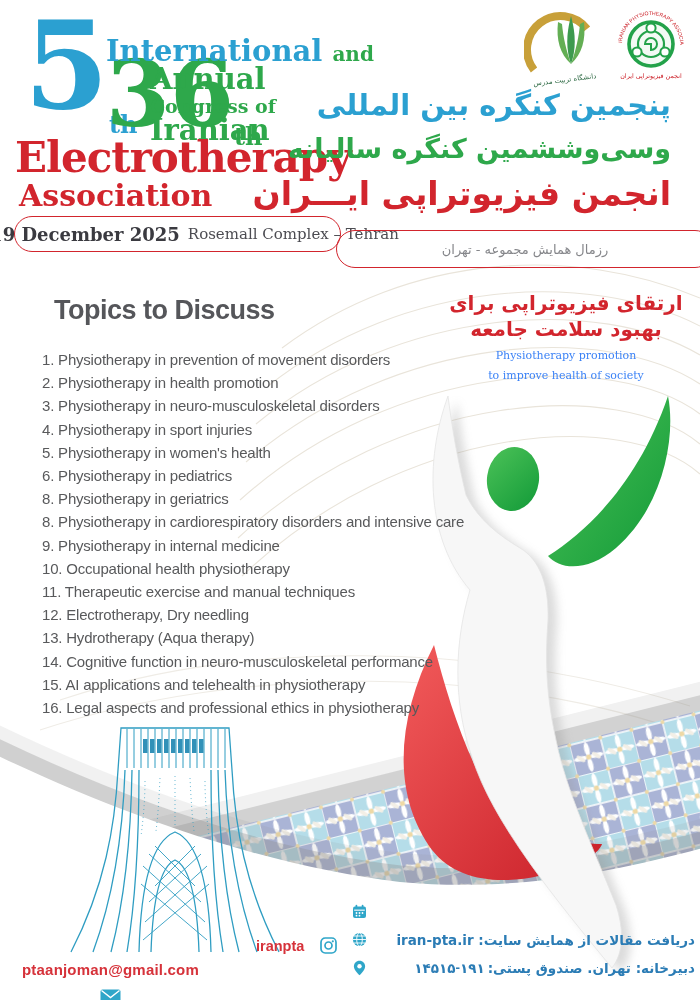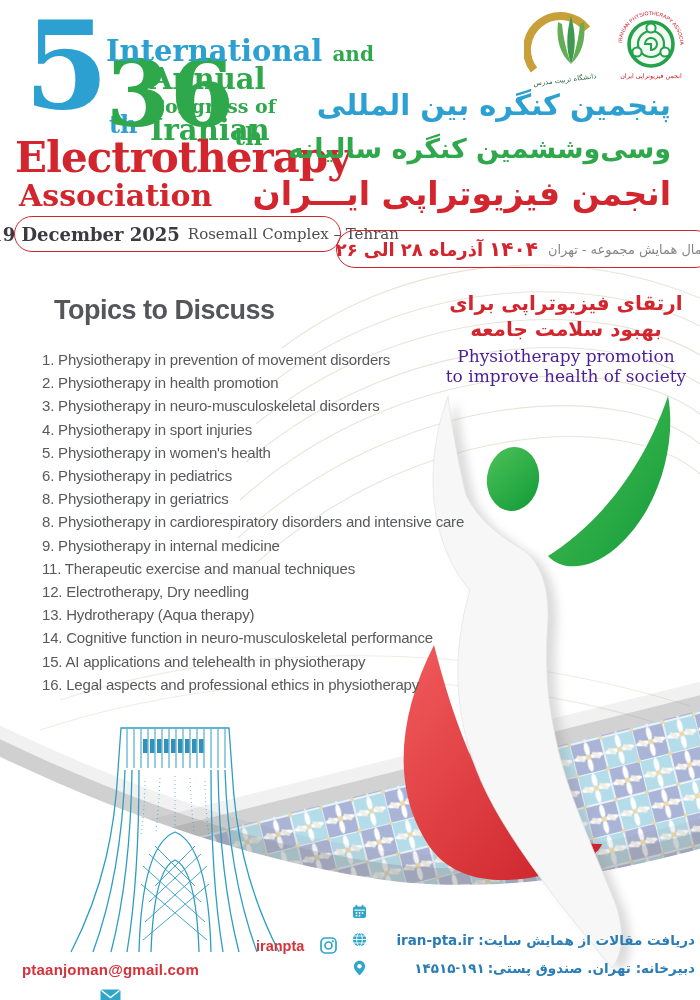--- a/index.html
+++ b/index.html
@@ -28,21 +28,21 @@
   .fa-l1{right:8px;top:88px;font-size:29px;font-weight:bold;color:#2ba0d1;}
   .fa-l2{right:8px;top:133px;font-size:27px;font-weight:bold;color:#2ea84b;}
   .fa-l3{right:8px;top:174px;font-size:33px;font-weight:bold;color:#d2252d;}
   .oval-fa{left:336px;top:230px;width:356px;height:36px;padding:0 10px;justify-content:center;gap:10px;}
   .oval-fa .dt{display:flex;gap:6px;align-items:baseline;color:#d2252d;font-weight:bold;font-size:18px;}
   .oval-fa .dt .yr{font-size:20px;}
   .oval-fa .vn{display:flex;gap:4px;color:#85868a;font-size:13px;}
   
   .slogan{left:440px;top:290px;width:252px;text-align:center;}
   .slogan .f{font-size:20px;line-height:26px;font-weight:bold;color:#d2252d;}
-  .slogan .e{font-size:17px;line-height:20px;color:#4c1d95;margin-top:4px;}
+  .slogan .e{font-size:11px;line-height:20px;color:#3b82f6;margin-top:4px;}
   
   .t-head{left:54px;top:295px;font-size:27px;font-weight:bold;color:#55565a;letter-spacing:-0.5px;}
   .t-list{left:42px;top:348px;width:460px;}
   .topic{font-size:15px;line-height:23.2px;color:#58595b;letter-spacing:-0.2px;white-space:nowrap;}
   
   .info-col{left:352px;top:900px;width:343px;}
   .info-row{display:flex;align-items:center;height:23px;margin-bottom:5px;}
   .info-row .txt{margin-left:auto;color:#2b7cb5;font-weight:bold;font-size:13.5px;white-space:nowrap;}
   .tok{display:flex;gap:0;align-items:center;}
   .iranpta{left:256px;top:937px;display:flex;align-items:center;gap:16px;}
@@ -178,27 +178,20 @@
     <circle cx="27" cy="46" r="4.6" fill="#ffffff" stroke="#23a24a" stroke-width="2"></circle>
     <circle cx="55" cy="46" r="4.6" fill="#ffffff" stroke="#23a24a" stroke-width="2"></circle>
     <path d="M35 38 a6 6 0 1 1 6 6 l0 -6 z" fill="none" stroke="#23a24a" stroke-width="2"></path>
     <text x="41" y="72" font-size="6.4" fill="#cc2129" text-anchor="middle" font-family="DejaVu Sans, sans-serif">انجمن فیزیوتراپی ایران</text>
   </svg>
 
   <div class="abs fa fa-l1 z2" dir="rtl">پنجمین کنگره بین المللی</div>
   <div class="abs fa fa-l2 z2" dir="rtl">وسی‌وششمین کنگره سالیانه</div>
   <div class="abs fa fa-l3 z2" dir="rtl">انجمن فیزیوتراپی ایـــران</div>
   <div class="abs oval oval-fa z2">
-    <div class="fa dt">
-      <span>۲۶</span>
-        <span>الی</span>
-        <span>۲۸</span>
-        <span>آذرماه</span>
-        <span class="yr">۱۴۰۴</span>
-    </div>
     <div class="fa vn">
       <span>تهران</span>
         <span>-</span>
         <span>مجموعه</span>
         <span>همایش</span>
         <span>رزمال</span>
     </div>
   </div>
 
   <div class="abs slogan z2">
@@ -212,20 +205,21 @@
   <div class="abs t-list z2">
       <div class="topic">1. Physiotherapy in prevention of movement disorders</div>
       <div class="topic">2. Physiotherapy in health promotion</div>
       <div class="topic">3. Physiotherapy in neuro-musculoskeletal disorders</div>
       <div class="topic">4. Physiotherapy in sport injuries</div>
       <div class="topic">5. Physiotherapy in women's health</div>
       <div class="topic">6. Physiotherapy in pediatrics</div>
       <div class="topic">8. Physiotherapy in geriatrics</div>
       <div class="topic">8. Physiotherapy in cardiorespiratory disorders and intensive care</div>
       <div class="topic">9. Physiotherapy in internal medicine</div>
+      <div class="topic">10. Occupational health physiotherapy</div>
       <div class="topic">11. Therapeutic exercise and manual techniques</div>
       <div class="topic">12. Electrotherapy, Dry needling</div>
       <div class="topic">13. Hydrotherapy (Aqua therapy)</div>
       <div class="topic">14. Cognitive function in neuro-musculoskeletal performance</div>
       <div class="topic">15. AI applications and telehealth in physiotherapy</div>
       <div class="topic">16. Legal aspects and professional ethics in physiotherapy</div>
     </div>
 
   <div class="abs info-col z2">
     <div class="info-row">

